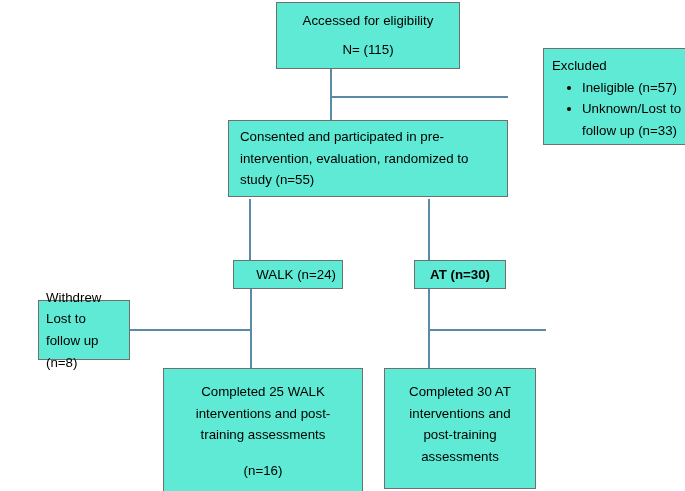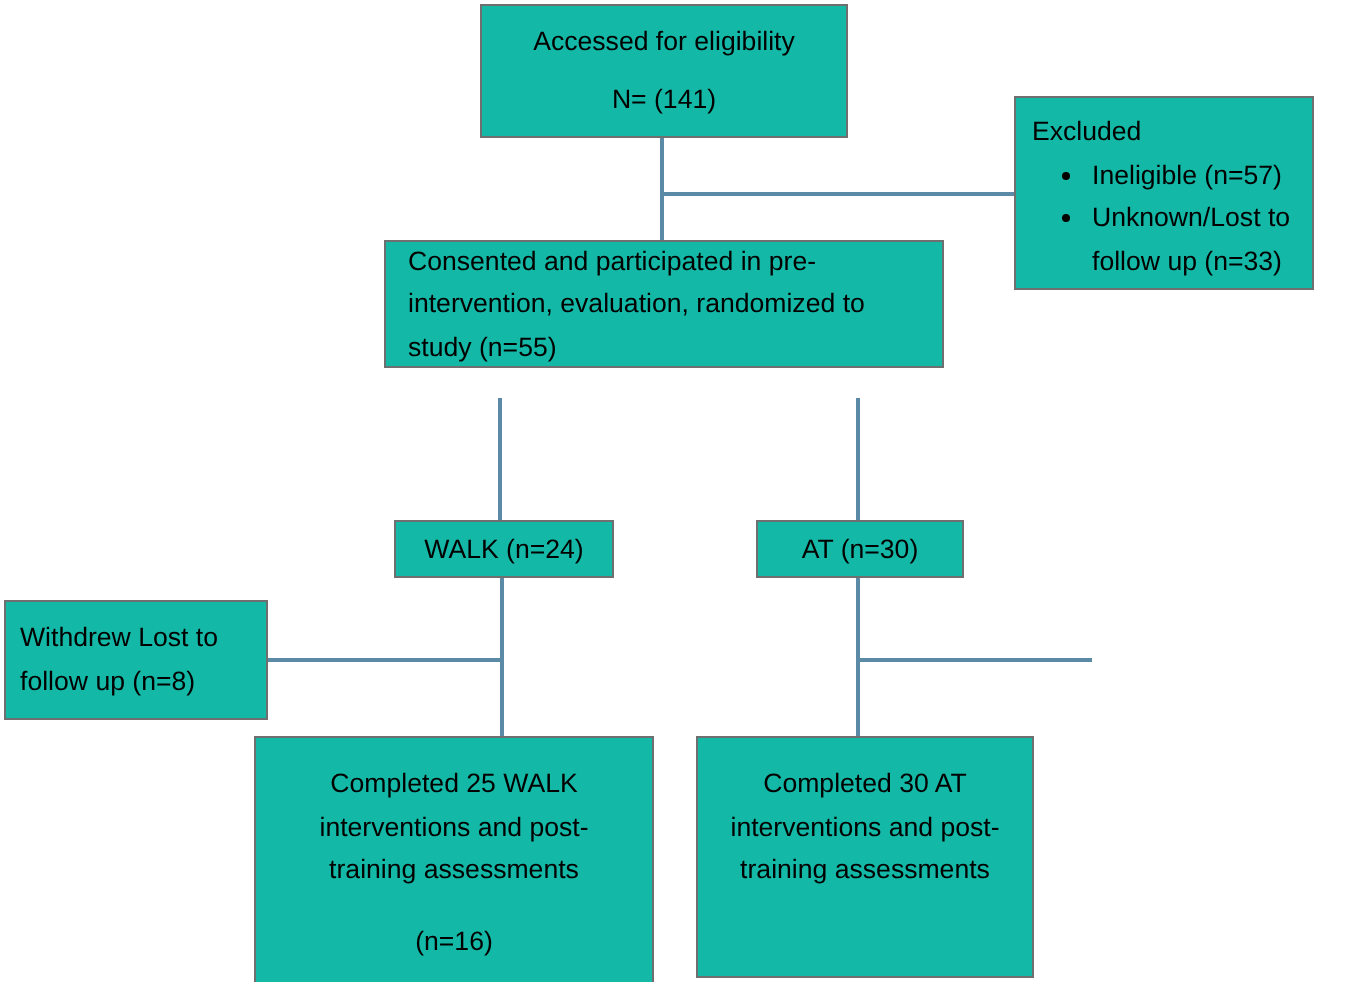--- a/index.html
+++ b/index.html
@@ -14,25 +14,26 @@
     position: relative;
     width: 685px;
     height: 491px;
     background: #ffffff;
     overflow: hidden;
   }
   .box {
     position: absolute;
     box-sizing: border-box;
     border: 1.3px solid #6f6f6f;
-    background: #14b8a6;
+    background: #5eead4;
     color: #000000;
     font-size: 13.3px;
     line-height: 1.62;
     z-index: 3;
+    margin-left: 36px;
   }
   .box-inner {
     padding: 7px 10px;
   }
   .center { text-align: center; }
   .left { text-align: left; }
   .vcenter {
     display: flex;
     flex-direction: column;
     justify-content: center;
@@ -76,67 +77,67 @@
   <div class="line hline" style="left:118px; top:329px; width:134px;"></div>
 
   <div class="line vline" style="left:428px; top:288px; height:81px;"></div>
 
   <div class="line hline" style="left:428px; top:329px; width:118px;"></div>
 
   <div class="box" style="left:240px; top:2px; width:184px; height:67px;">
     <div class="box-inner center vcenter">
       <div class="para">Accessed for eligibility</div>
       <div class="gap"></div>
-      <div class="para">N= (141)</div>
+      <div class="para">N= (115)</div>
     </div>
   </div>
 
   <div class="box" style="left:507px; top:48px; width:150px; height:97px;">
     <div class="box-inner left" style="padding:6px 8px;">
       <div class="para">Excluded</div>
       <ul class="bullets">
         <li>Ineligible (n=57)</li>
         <li>Unknown/Lost to follow up (n=33)</li>
       </ul>
     </div>
   </div>
 
-  <div class="box" style="left:192px; top:120px; width:280px; height:64px;">
+  <div class="box" style="left:192px; top:120px; width:280px; height:77px;">
     <div class="box-inner left vcenter" style="padding:6px 11px;">
       <div class="para">Consented and participated in pre-intervention, evaluation, randomized to study (n=55)</div>
     </div>
   </div>
 
   <div class="box" style="left:197px; top:260px; width:110px; height:29px;">
-    <div class="box-inner center vcenter" style="padding:2px 6px;">
+    <div class="box-inner center vcenter" style="padding:2px 6px;text-align:right;">
       <div class="para">WALK (n=24)</div>
     </div>
   </div>
 
-  <div class="box" style="left:378px; top:260px; width:104px; height:29px;">
+  <div class="box" style="left:378px; top:260px; width:92px; height:29px;font-weight:bold;">
     <div class="box-inner center vcenter" style="padding:2px 6px;">
       <div class="para">AT (n=30)</div>
     </div>
   </div>
 
-  <div class="box" style="left:2px; top:300px; width:132px; height:60px;">
+  <div class="box" style="left:2px; top:300px; width:92px; height:60px;">
     <div class="box-inner left vcenter" style="padding:4px 7px;">
       <div class="para">Withdrew Lost to follow up (n=8)</div>
     </div>
   </div>
 
 
   <div class="box" style="left:127px; top:368px; width:200px; height:147px;">
     <div class="box-inner center" style="padding:12px 14px;">
       <div class="para">Completed 25 WALK interventions and post-training assessments</div>
       <div class="gap"></div>
       <div class="para">(n=16)</div>
     </div>
   </div>
 
-  <div class="box" style="left:348px; top:368px; width:169px; height:121px;">
+  <div class="box" style="left:348px; top:368px; width:152px; height:121px;">
     <div class="box-inner center" style="padding:12px 12px;">
       <div class="para">Completed 30 AT interventions and post-training assessments</div>
       <div class="gap"></div>
     </div>
   </div>
 
 </div>
 
 </body></html>

